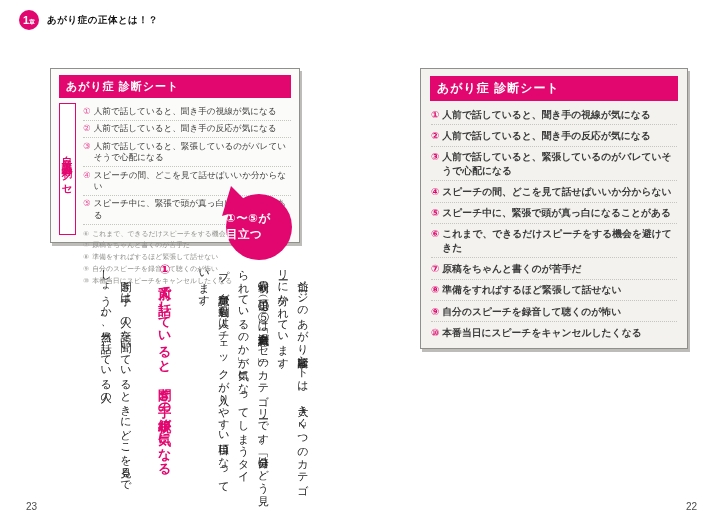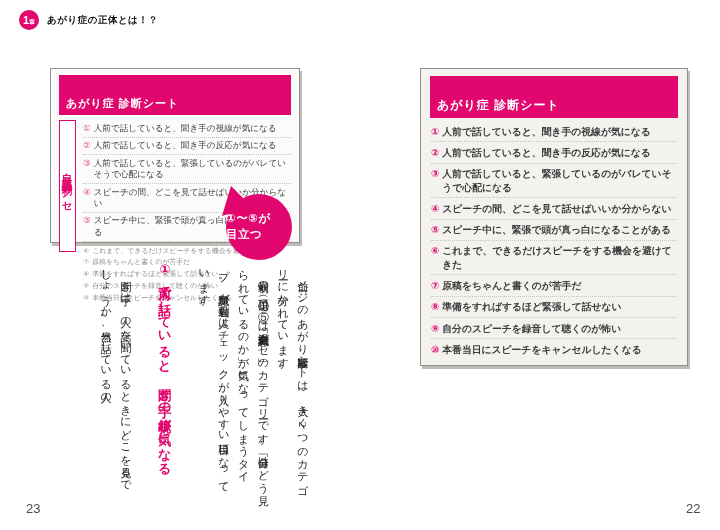--- a/index.html
+++ b/index.html
@@ -25,21 +25,21 @@
   .sheet-box {
     position:absolute; background:#fbfbf9;
     border:1.5px solid #8f8f8c;
     box-shadow:2px 3px 0 #bdbcb8;
   }
   .sheet-box.leftbox  { left:50px;  top:68px; width:250px; height:175px; }
   .sheet-box.rightbox { left:420px; top:68px; width:268px; background:#f3f2ee; padding-bottom:3px; }
 
   .sheet-title {
     background:#e2076f; color:#fff; font-weight:bold;
-    margin:6px 8px 4px 8px; padding:21px 7px 4px 7px; letter-spacing:1px;
+    margin:6px 8px 4px 8px; padding:4px 7px 4px 7px; letter-spacing:1px;
   }
   .leftbox  .sheet-title { font-size:11px; }
   .rightbox .sheet-title { font-size:12px; margin:7px 9px 3px 9px; }
 
   .sheet-body { display:flex; gap:7px; padding:1px 8px 5px 8px; }
   .side-label {
     writing-mode:vertical-rl; text-orientation:upright;
     border:1.5px solid #e2076f; color:#e2076f; font-weight:bold;
     font-size:10.5px; letter-spacing:3px; width:17px;
     display:flex; align-items:center; justify-content:center;
@@ -78,21 +78,21 @@
     font-size:11px; line-height:1.8; color:#1d1d1d;
   }
   .vertical-body p { margin:0; }
   .v-heading {
     font-family:"Liberation Sans","DejaVu Sans",sans-serif;
     font-size:13px; font-weight:bold; color:#e2076f;
     line-height:1.25; margin:0 21px;
   }
 
   
-  .pagenum { position:absolute; font-size:13px; color:#4a4a4a;text-align:center; }
+  .pagenum { position:absolute; font-size:10px; color:#4a4a4a;text-align:center; }
   .pagenum.pn-left  { left:26px;  top:501px; }
   .pagenum.pn-right { left:686px; top:501px; }
 </style>
 </head>
 <body>
 
 <div class="canvas">
 
   <div class="chap-header">
     <div class="chap-badge">

